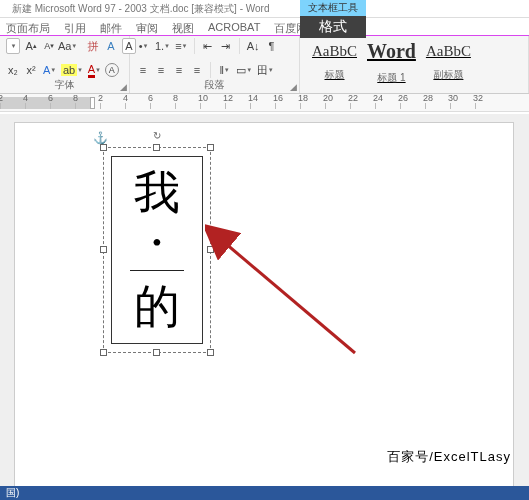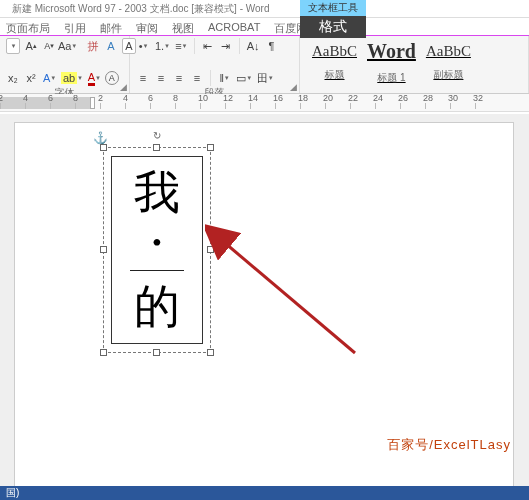--- a/index.html
+++ b/index.html
@@ -46,21 +46,21 @@
     display: flex;
     height: 58px;
   }
   .group {
     border-right: 1px solid #ddd;
     padding: 2px 6px 1px 6px;
     display: flex; flex-direction: column; justify-content: space-between;
     position: relative;
   }
   .group-row { display: flex; align-items: center; gap: 4px; }
-  .group-row + .group-row { margin-top: 16px; }
+  .group-row + .group-row { margin-top: 8px; }
   .group-label {
     text-align: center; font-size: 10px; color: #666;
     position: relative;
   }
   .btn {
     min-width: 14px; height: 16px;
     display: inline-flex; align-items: center; justify-content: center;
     border: 1px solid transparent; border-radius: 2px;
     font-size: 11px; color: #444;
   }
@@ -132,22 +132,22 @@
   .sh-bm { left: 50%; bottom: -4px; margin-left: -4px; }
   .sh-ml { left: -4px; top: 50%; margin-top: -4px; }
   .sh-mr { right: -4px; top: 50%; margin-top: -4px; }
   .rot-handle { position: absolute; left: 50%; top: -18px; margin-left: -4px; font-size: 10px; color: #666; }
 
   .arrow-svg {
     position: absolute; left: 190px; top: 100px;
     width: 170px; height: 150px; pointer-events: none;
   }
   .watermark {
-    position: absolute; right: 18px; bottom: 32px;
-    color: #c2410c; font-size: 13px; letter-spacing: 1px;
+    position: absolute; right: 18px; bottom: 20px;
+    color: #000000; font-size: 13px; letter-spacing: 1px;
     font-family: sans-serif;
   }
   .statusbar {
     position: absolute; left: 0; right: 0; bottom: 0;
     height: 14px; background: #2b579a; color: #fff;
     font-size: 10px; padding: 0 6px; display: flex; align-items: center;
   }
   .launcher { position: absolute; right: 2px; bottom: 1px; font-size: 9px; color: #888; }
 </style>
 </head>

